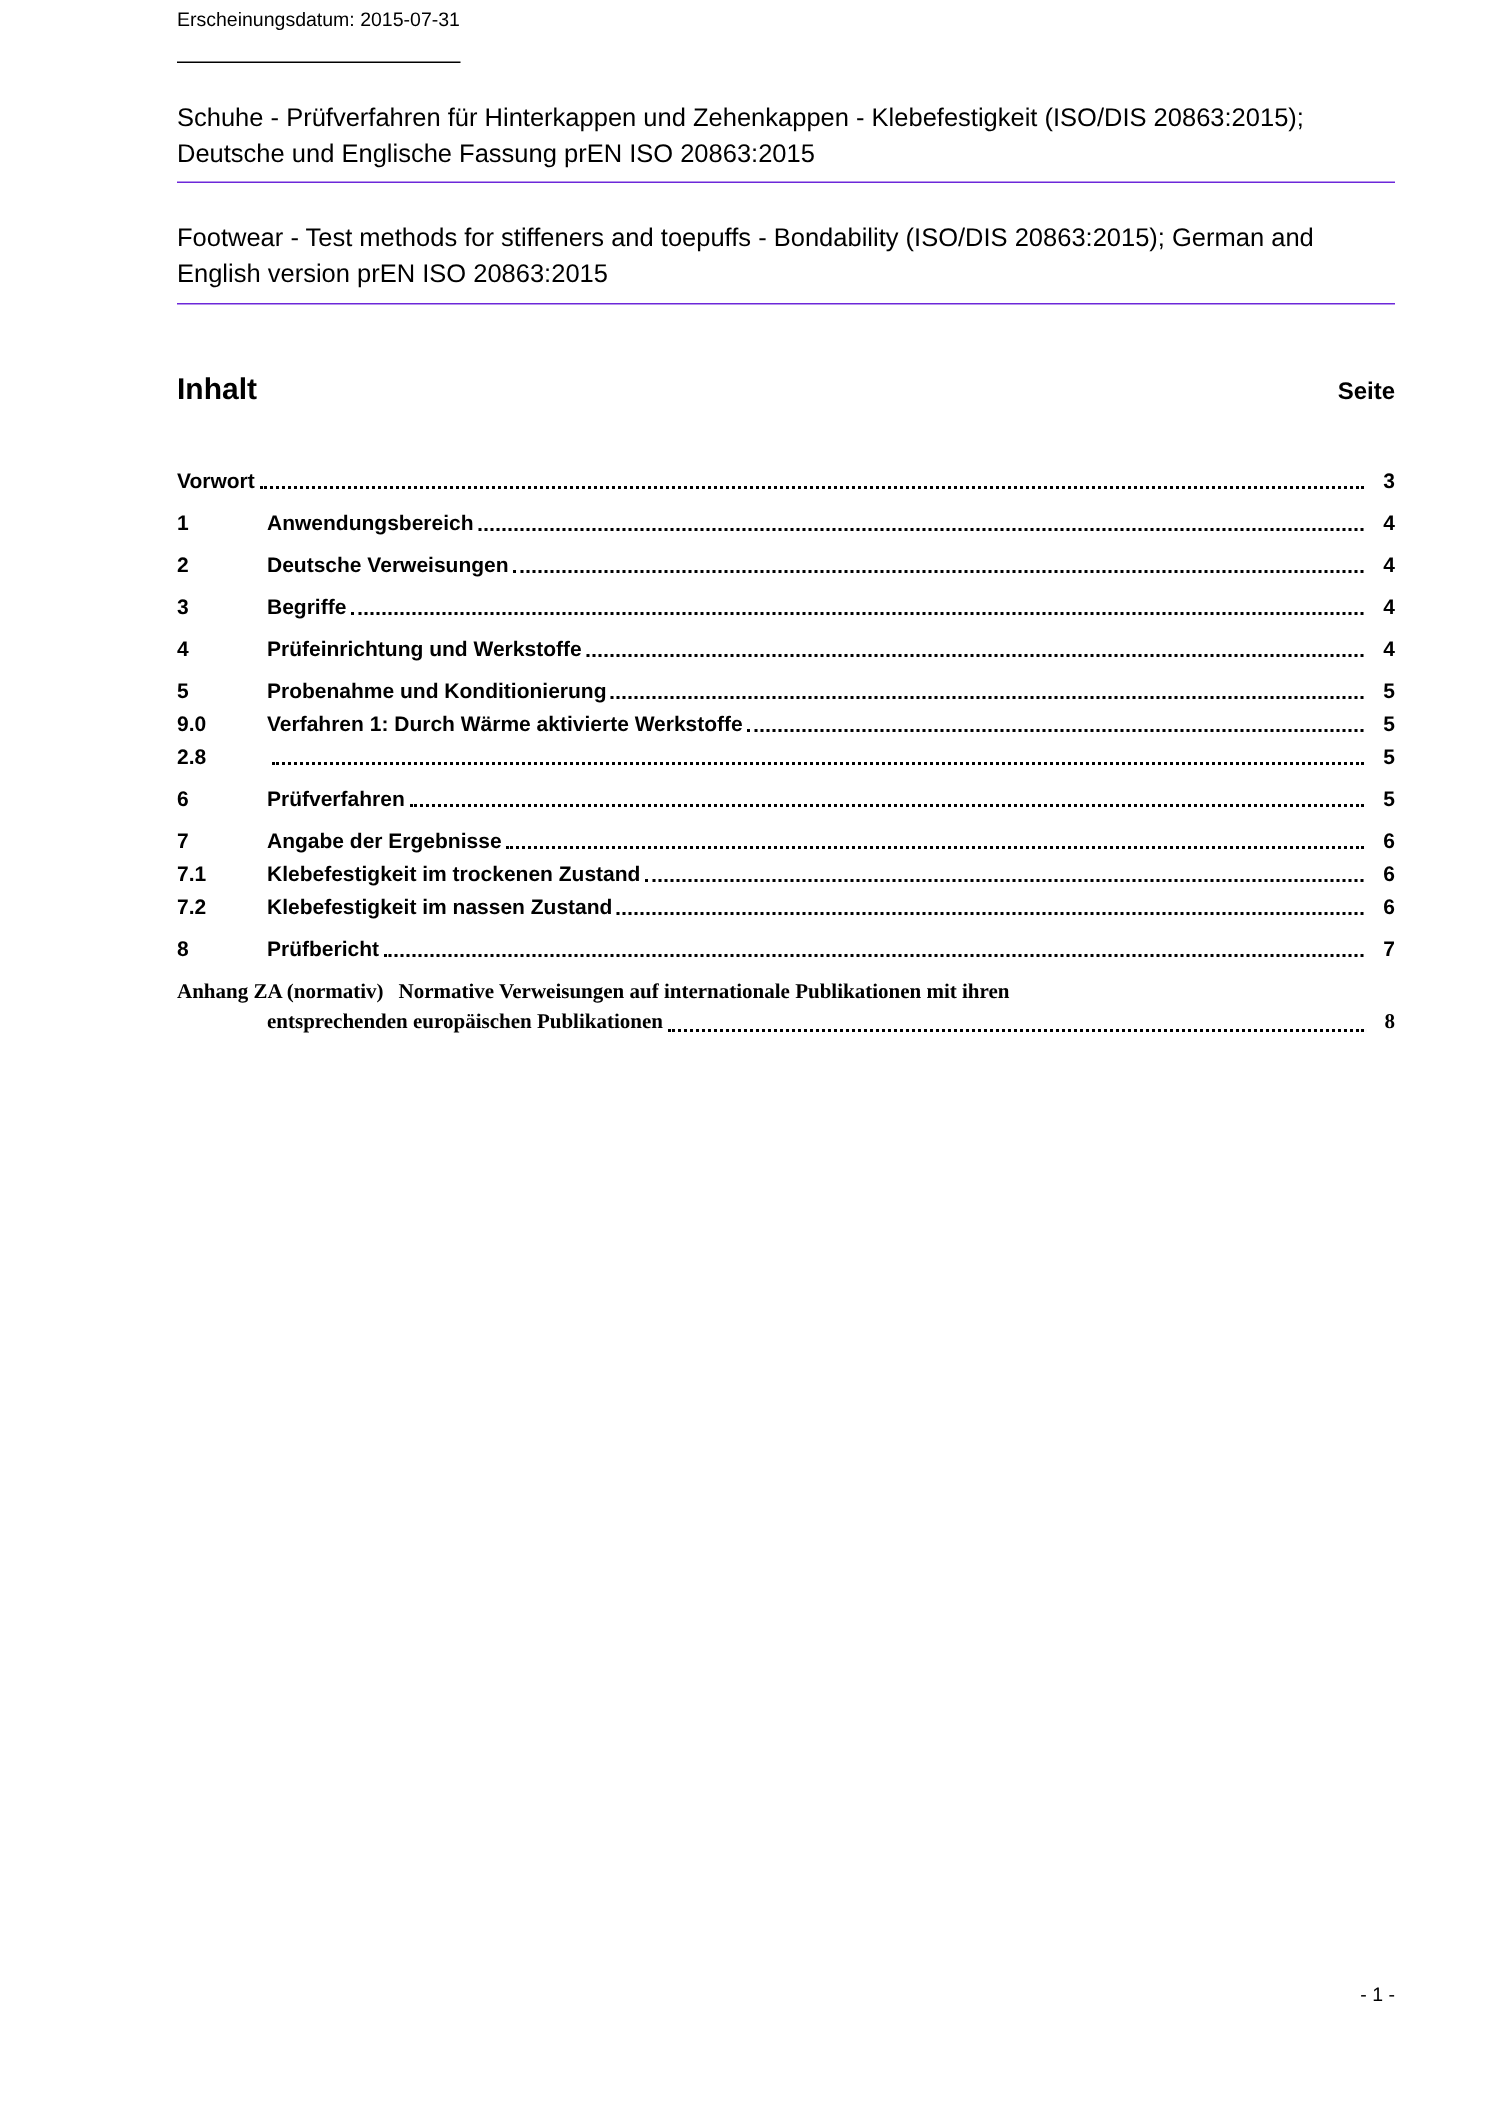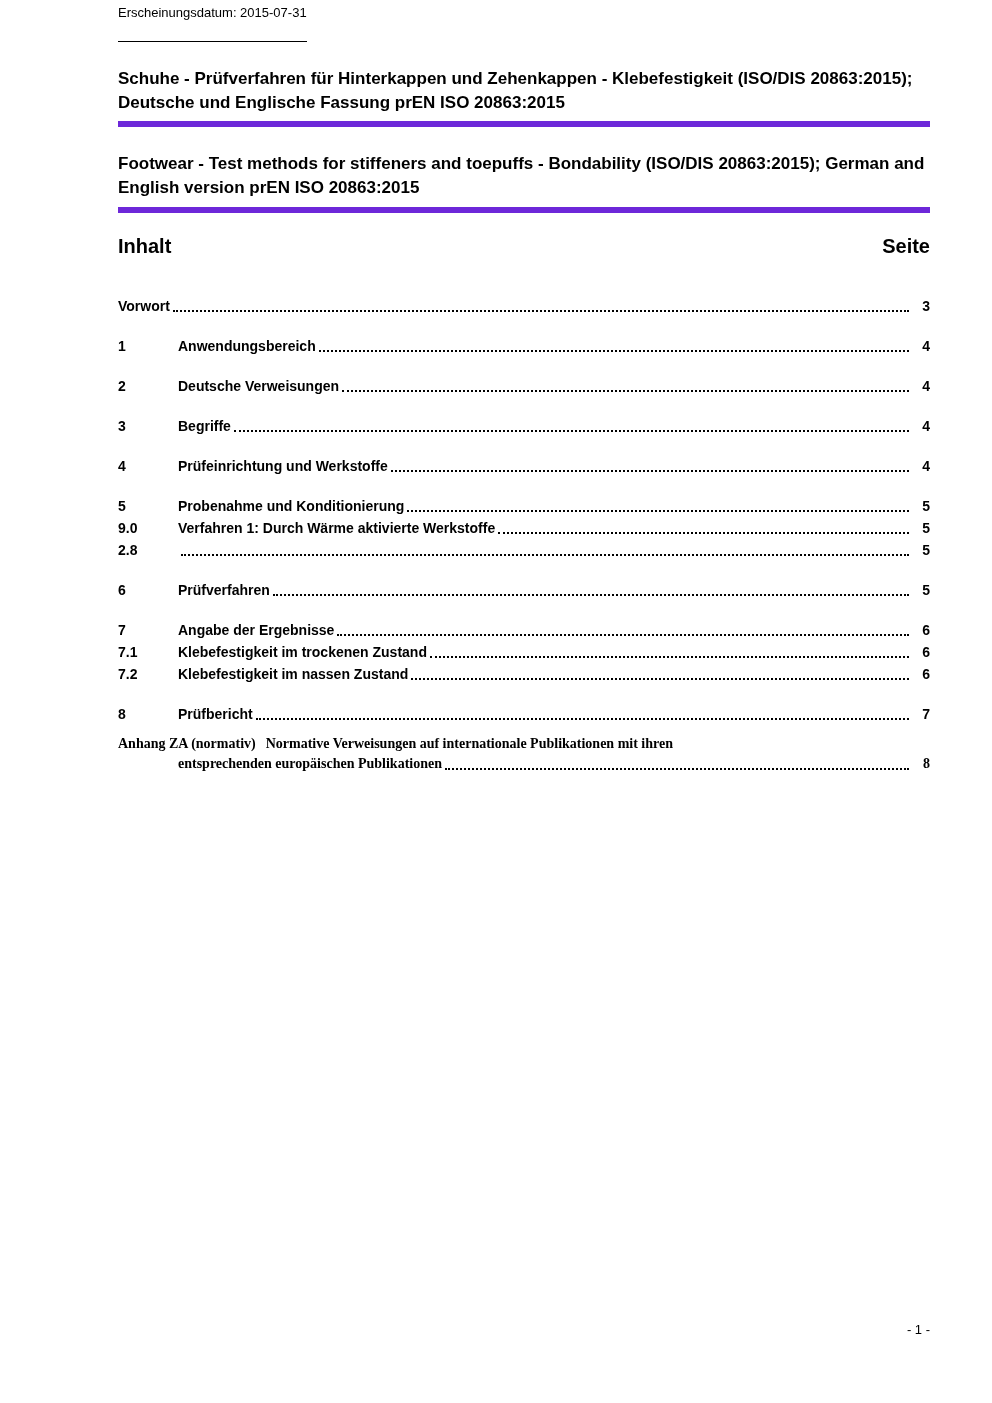--- a/index.html
+++ b/index.html
@@ -27,52 +27,52 @@
   .pub-date {
     display: inline-block;
     margin-top: 5px;
     font-size: 13px;
     padding-bottom: 21px;
     border-bottom: 1px solid #000;
   }
   .title-block {
     margin-top: 25px;
     font-size: 17px;
-    font-weight: bold;
+    font-weight: normal;
     line-height: 1.42;
-    border-bottom: 6px solid #6d28d9;
+    border-bottom: 1px solid #6d28d9;
     padding-bottom: 6px;
   }
   .toc-header {
-    margin-top: 22px;
+    margin-top: 46px;
     display: flex;
     justify-content: space-between;
     align-items: baseline;
   }
   .toc-heading {
     font-size: 20px;
     font-weight: bold;
   }
   .toc-page-label {
-    font-size: 20px;
+    font-size: 16px;
     font-weight: bold;
   }
   .toc {
     margin-top: 38px;
     font-size: 14px;
     font-weight: bold;
   }
   .toc-row {
     display: flex;
     align-items: baseline;
     line-height: 20px;
     margin-top: 2px;
   }
   .toc-row.group {
-    margin-top: 20px;
+    margin-top: 8px;
   }
   .toc-num {
     width: 60px;
     flex-shrink: 0;
   }
   .toc-label {
     white-space: nowrap;
   }
   .dots {
     flex: 1;

